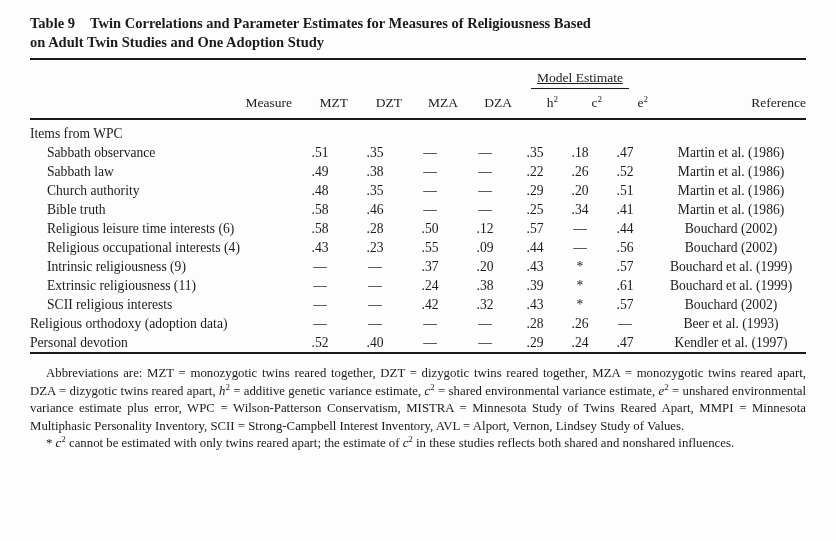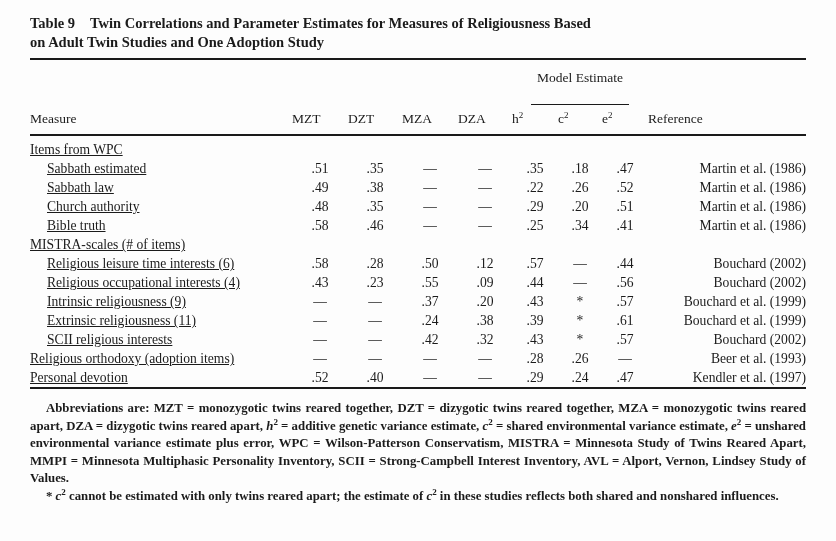--- a/index.html
+++ b/index.html
@@ -47,51 +47,52 @@
   col.c-c2  { width: 44px; }
   col.c-e2  { width: 46px; }
   col.c-ref { width: 158px; }
 
   thead td, thead th { padding: 0; font-weight: normal; }
   tr.group-row td { padding-top: 8px; height: 20px; vertical-align: bottom; }
   .group-cell { text-align: center; }
   .group-label {
     display: inline-block;
     font-size: 13.5px;
-    padding: 0 6px 18px 6px;
+    padding: 0 6px 2px 6px;
     border-bottom: 1px solid #1a1a1a;
+    text-decoration: underline;
   }
   tr.colhead-row th {
     font-size: 13.5px;
-    text-align: left;
+    text-align: right;
     padding: 6px 0 7px 0;
     border-bottom: 2px solid #1a1a1a;
     vertical-align: bottom;
   }
-  tr.colhead-row th.col-ref { text-align: left; }
+  tr.colhead-row th.col-ref { text-align: right; }
   sup {
     font-size: 9px;
     line-height: 0;
     vertical-align: super;
   }
   tbody td {
     font-size: 13.6px;
     height: 19px;
     line-height: 19px;
     padding: 0;
     white-space: nowrap;
     overflow: hidden;
   }
   tbody tr:first-child td { padding-top: 4px; }
-  td.measure { text-align: left; text-decoration: underline; }
+  td.measure { text-align: left; }
   td.measure.indent { padding-left: 17px; }
   td.num { text-align: center; }
-  td.ref { text-align: right; padding-left: 8px; }
+  td.ref { text-align: center; padding-left: 8px; }
   
-  .footnotes { margin-top: 11px; width: 776px; font-weight: bold; }
+  .footnotes { margin-top: 11px; width: 776px; }
   .fn {
     margin: 0;
     font-size: 12.8px;
     line-height: 17.6px;
     text-align: justify;
     text-indent: 16px;
   }
   .fn .seg-i { font-style: italic; }
 </style>
 </head>
@@ -142,21 +143,21 @@
           <td class="num"></td>
           <td class="num"></td>
           <td class="num"></td>
           <td class="num"></td>
           <td class="num"></td>
           <td class="num"></td>
           <td class="num"></td>
           <td class="ref"></td>
         </tr>
         <tr>
-          <td class="measure indent">Sabbath estimated</td>
+          <td class="measure indent">Sabbath observance</td>
           <td class="num">.51</td>
           <td class="num">.35</td>
           <td class="num">—</td>
           <td class="num">—</td>
           <td class="num">.35</td>
           <td class="num">.18</td>
           <td class="num">.47</td>
           <td class="ref">Martin et al. (1986)</td>
         </tr>
         <tr>
@@ -184,31 +185,20 @@
         <tr>
           <td class="measure indent">Bible truth</td>
           <td class="num">.58</td>
           <td class="num">.46</td>
           <td class="num">—</td>
           <td class="num">—</td>
           <td class="num">.25</td>
           <td class="num">.34</td>
           <td class="num">.41</td>
           <td class="ref">Martin et al. (1986)</td>
-        </tr>
-        <tr>
-          <td class="measure">MISTRA-scales (# of items)</td>
-          <td class="num"></td>
-          <td class="num"></td>
-          <td class="num"></td>
-          <td class="num"></td>
-          <td class="num"></td>
-          <td class="num"></td>
-          <td class="num"></td>
-          <td class="ref"></td>
         </tr>
         <tr>
           <td class="measure indent">Religious leisure time interests (6)</td>
           <td class="num">.58</td>
           <td class="num">.28</td>
           <td class="num">.50</td>
           <td class="num">.12</td>
           <td class="num">.57</td>
           <td class="num">—</td>
           <td class="num">.44</td>
@@ -252,21 +242,21 @@
           <td class="num">—</td>
           <td class="num">—</td>
           <td class="num">.42</td>
           <td class="num">.32</td>
           <td class="num">.43</td>
           <td class="num">*</td>
           <td class="num">.57</td>
           <td class="ref">Bouchard (2002)</td>
         </tr>
         <tr>
-          <td class="measure">Religious orthodoxy (adoption items)</td>
+          <td class="measure">Religious orthodoxy (adoption data)</td>
           <td class="num">—</td>
           <td class="num">—</td>
           <td class="num">—</td>
           <td class="num">—</td>
           <td class="num">.28</td>
           <td class="num">.26</td>
           <td class="num">—</td>
           <td class="ref">Beer et al. (1993)</td>
         </tr>
         <tr>

